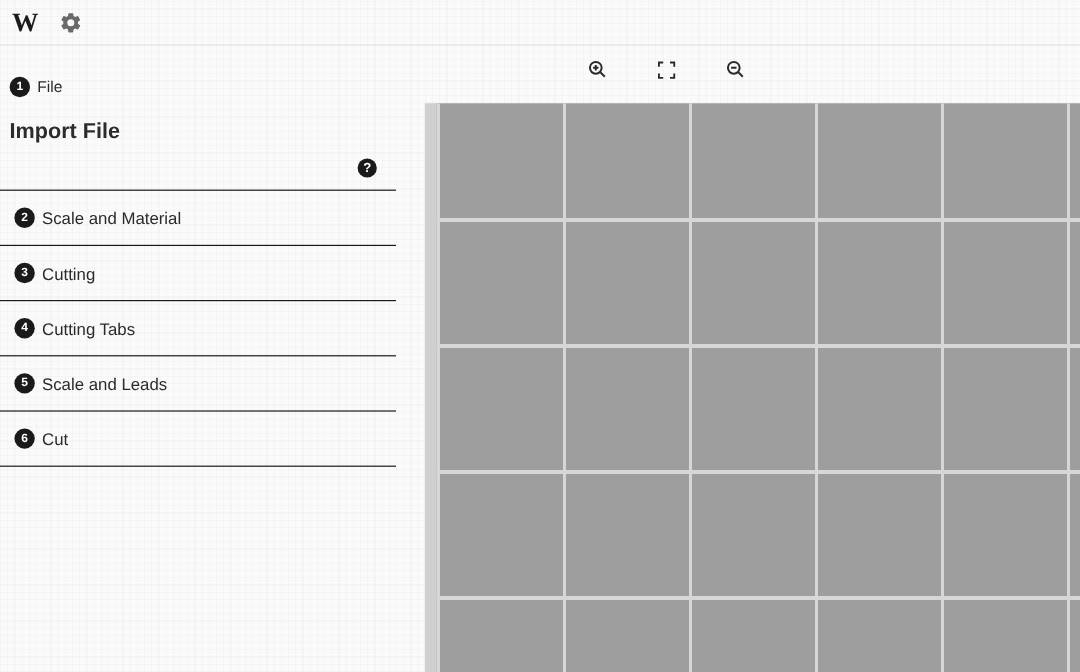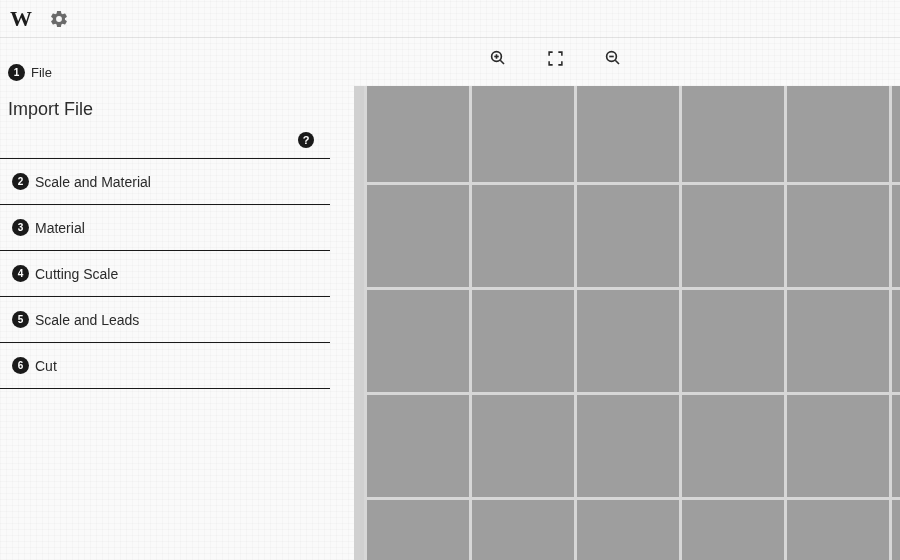--- a/index.html
+++ b/index.html
@@ -58,21 +58,21 @@
       display: inline-flex; align-items: center; justify-content: center;
       margin-right: 6px;
       flex-shrink: 0;
     }
     .step-content {
       padding: 16px 8px 38px;
       border-bottom: 1px solid #1a1a1a;
       position: relative;
     }
     .import-label {
-      font-size: 18px; color: #2c2c2c; font-weight: 400;
+      font-size: 18px; color: #2c2c2c; font-weight: 700;
     }
     .help-circle {
       position: absolute; right: 16px; bottom: 10px;
       width: 16px; height: 16px; border-radius: 50%;
       background: #1a1a1a; color: #fff;
       font-size: 11px; font-weight: 700;
       display: flex; align-items: center; justify-content: center;
       cursor: pointer;
     }
 
@@ -127,26 +127,26 @@
       <span class="help-circle">?</span>
     </div>
 
     <div class="step-header">
       <span class="step-badge">2</span>
       <span>Scale and Material</span>
     </div>
 
     <div class="step-header">
       <span class="step-badge">3</span>
-      <span>Material</span>
+      <span>Cutting</span>
     </div>
 
     <div class="step-header">
       <span class="step-badge">4</span>
-      <span>Cutting Scale</span>
+      <span>Cutting Tabs</span>
     </div>
 
     <div class="step-header">
       <span class="step-badge">5</span>
       <span>Scale and Leads</span>
     </div>
 
     <div class="step-header">
       <span class="step-badge">6</span>
       <span>Cut</span>

